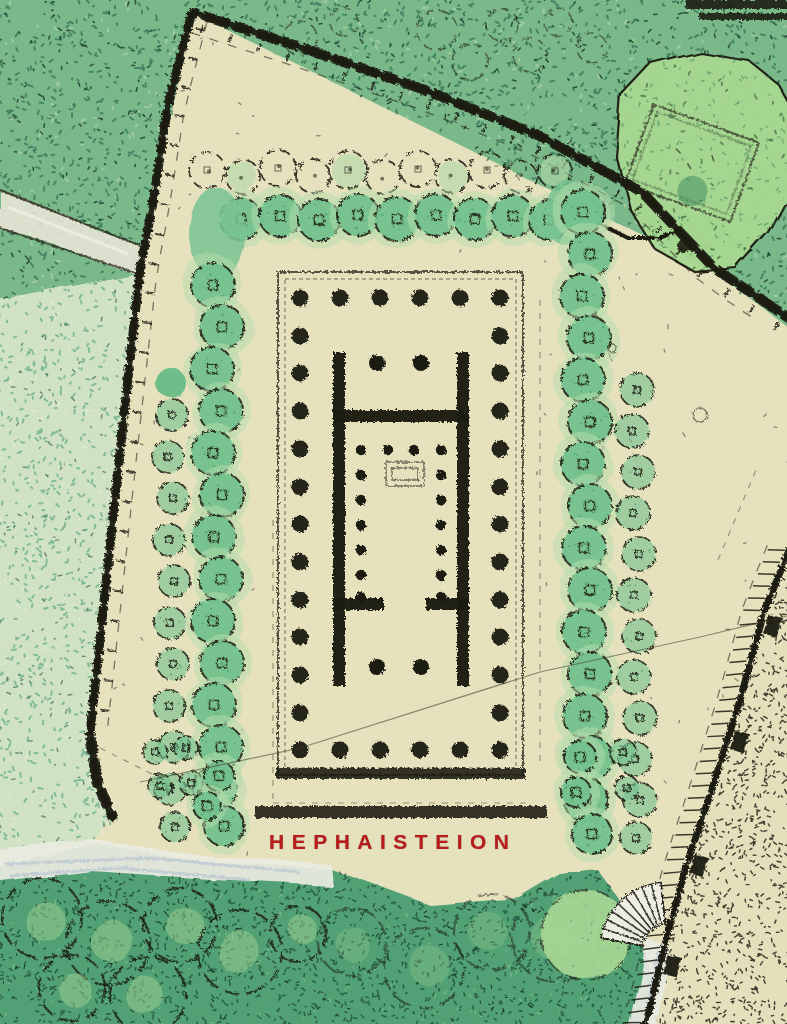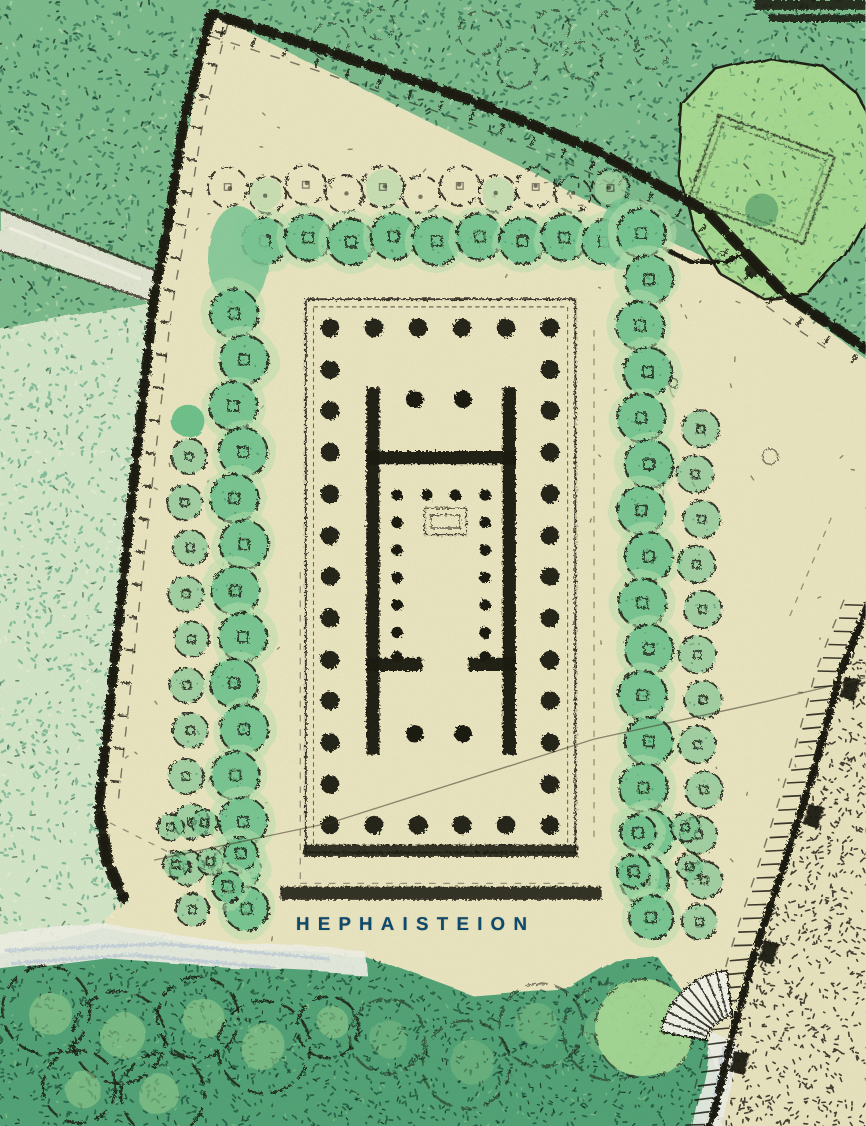--- a/index.html
+++ b/index.html
@@ -1,20 +1,20 @@
 <!DOCTYPE html>
 <html><head>
 <meta charset="utf-8">
 <style>
   html,body{margin:0;padding:0;background:#d8d3b0;}
   .stage{position:relative;width:787px;height:1024px;overflow:hidden;background:#ebe6c2;
          font-family:"Liberation Sans",sans-serif;}
   .stage svg{position:absolute;left:0;top:0;}
-  .map-label{position:absolute;left:269px;top:830px;font-size:17px;font-weight:700;
-             letter-spacing:7.5px;color:#0c4a6e;white-space:nowrap;
+  .map-label{position:absolute;left:269px;top:830px;font-size:21px;font-weight:700;
+             letter-spacing:7.5px;color:#b91c1c;white-space:nowrap;
              text-shadow:0 0 1px rgba(40,33,14,.45);
              font-family:"Liberation Sans",sans-serif;text-align:right;}
 </style>
 </head>
 <body>
 
 <div class="stage">
   <svg id="m" width="787" height="1024" viewBox="0 0 787 1024">
       <defs>
         <filter id="wob" x="-20%" y="-20%" width="140%" height="140%">

